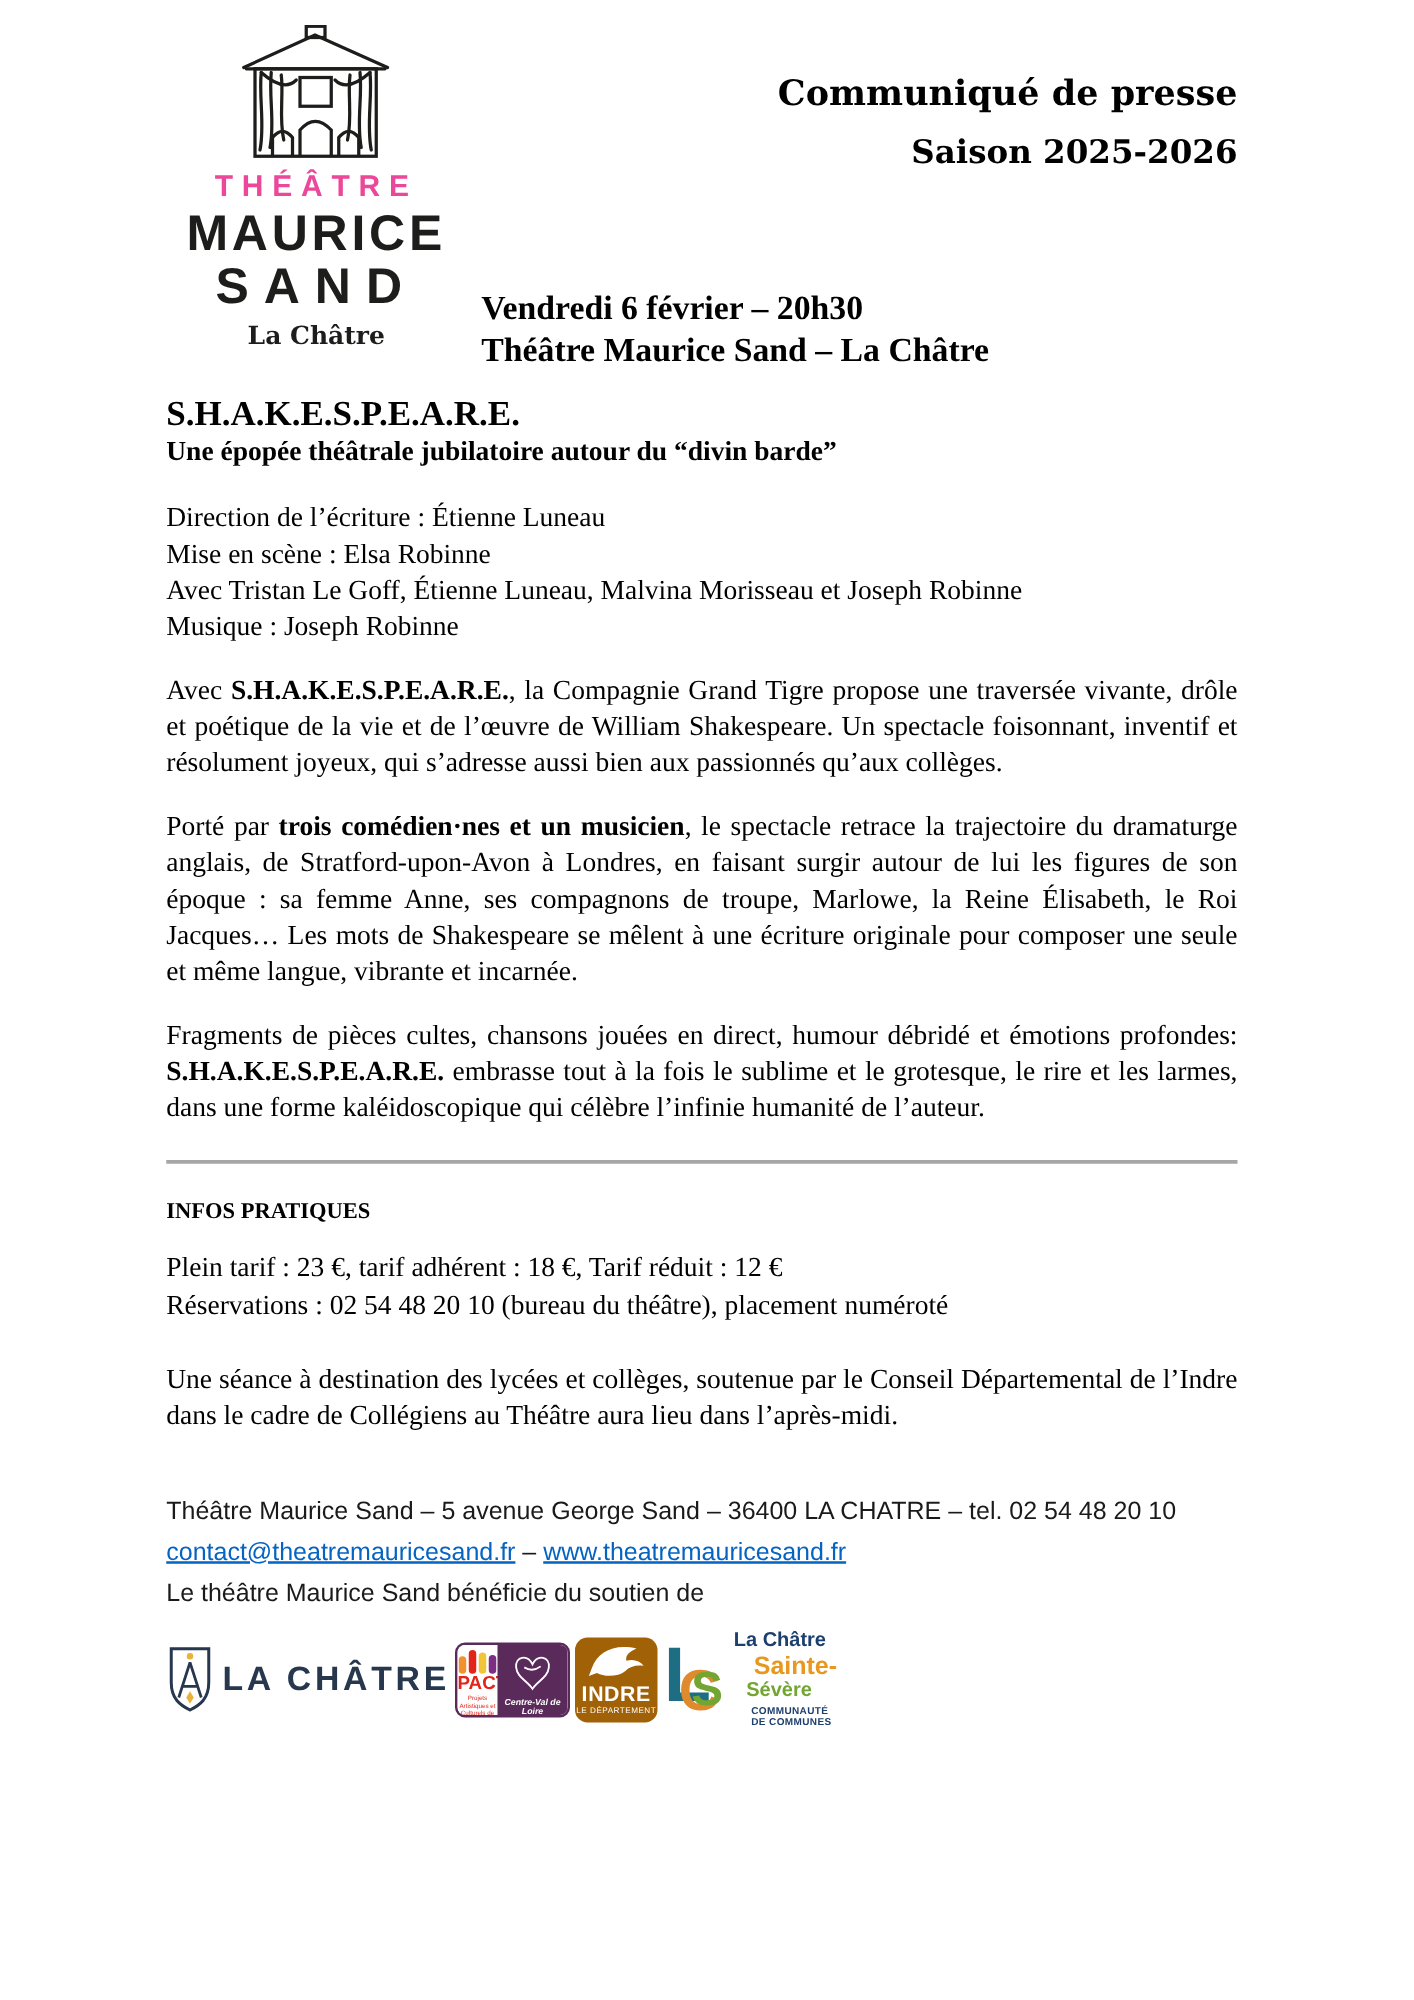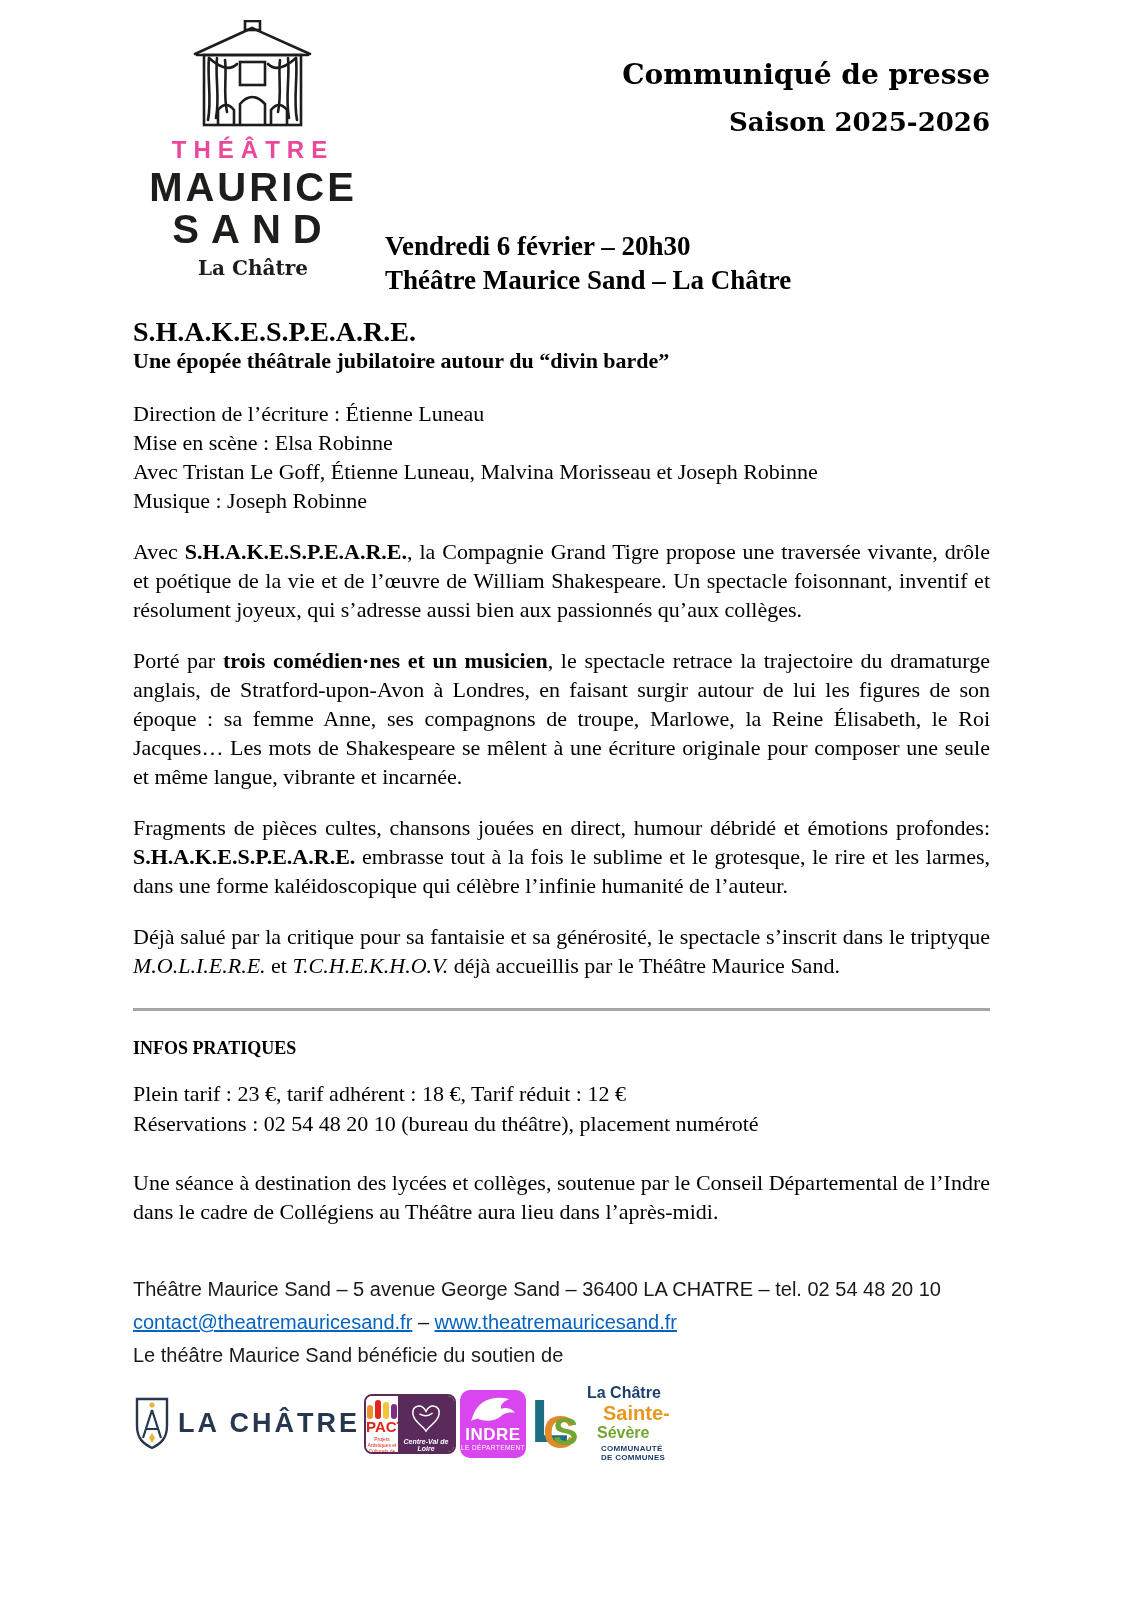--- a/index.html
+++ b/index.html
@@ -57,21 +57,21 @@
   .pact-bars i { display:block; width:6px; border-radius:3px; }
   .pact-b1 { height:14px; background:#F0922E; }
   .pact-b2 { height:19px; background:#E1251B; }
   .pact-b3 { height:17px; background:#F2C438; }
   .pact-b4 { height:15px; background:#7B2E83; }
   .pact-name { font-family:"Liberation Sans",sans-serif; font-weight:bold; font-size:15px; color:#E1251B; line-height:15px; }
   .pact-sub { font-family:"Liberation Sans",sans-serif; font-size:5px; color:#E1251B; line-height:6px; margin-top:2px; }
   .region-half { width:56px; background:#5A2A5B; color:#fff; text-align:center; padding-top:4px; }
   .region-name { font-family:"Liberation Sans",sans-serif; font-style:italic; font-weight:bold; font-size:7px; margin-top:-2px; }
 
-  .p-indre { margin-left:4px; width:66px; height:68px; background:#d946ef; border-radius:10px;
+  .p-indre { margin-left:4px; width:66px; height:68px; background:#a16207; border-radius:10px;
              text-align:center; color:#fff; padding-top:2px; box-sizing:border-box; }
   .indre-name { font-family:"Liberation Sans",sans-serif; font-weight:bold; font-size:17px; line-height:17px; letter-spacing:0.5px; }
   .indre-sub { font-family:"Liberation Sans",sans-serif; font-size:6.5px; letter-spacing:0.4px; margin-top:1px; }
 
   .p-ccls { display:flex; align-items:center; margin-left:5px; }
   .ccls-mono { position:relative; width:52px; height:66px;
                font-family:"Liberation Sans",sans-serif; font-weight:bold; }
   .ccls-mono .mL { position:absolute; left:0; top:-6px; font-size:62px; color:#1D6E82; }
   .ccls-mono .mC { position:absolute; left:12px; top:14px; font-size:46px; color:#E08A2E; }
   .ccls-mono .mS { position:absolute; left:22px; top:20px; font-size:38px; color:#73A533; }
@@ -132,21 +132,20 @@
       <div>Avec Tristan Le Goff, Étienne Luneau, Malvina Morisseau et Joseph Robinne</div>
       <div>Musique : Joseph Robinne</div>
     </div>
 
     <p class="para"><span>Avec </span><strong>S.H.A.K.E.S.P.E.A.R.E.</strong><span>, la Compagnie Grand Tigre propose une traversée vivante, drôle et poétique de la vie et de l’œuvre de William Shakespeare. Un spectacle foisonnant, inventif et résolument joyeux, qui s’adresse aussi bien aux passionnés qu’aux collèges.</span></p>
 
     <p class="para"><span>Porté par </span><strong>trois comédien·nes et un musicien</strong><span>, le spectacle retrace la trajectoire du dramaturge anglais, de Stratford-upon-Avon à Londres, en faisant surgir autour de lui les figures de son époque : sa femme Anne, ses compagnons de troupe, Marlowe, la Reine Élisabeth, le Roi Jacques… Les mots de Shakespeare se mêlent à une écriture originale pour composer une seule et même langue, vibrante et incarnée.</span></p>
 
     <p class="para"><span>Fragments de pièces cultes, chansons jouées en direct, humour débridé et émotions profondes: </span><strong>S.H.A.K.E.S.P.E.A.R.E.</strong><span> embrasse tout à la fois le sublime et le grotesque, le rire et les larmes, dans une forme kaléidoscopique qui célèbre l’infinie humanité de l’auteur.</span></p>
 
-    <p class="para"><span>Déjà salué par la critique pour sa fantaisie et sa générosité, le spectacle s’inscrit dans le triptyque </span><em>M.O.L.I.E.R.E.</em><span> et </span><em>T.C.H.E.K.H.O.V.</em><span> déjà accueillis par le Théâtre Maurice Sand.</span></p>
 
     <hr class="divider">
 
     <div class="infos-heading">INFOS PRATIQUES</div>
     <div class="infos-lines">
       <div>Plein tarif : 23 €, tarif adhérent : 18 €, Tarif réduit : 12 €</div>
       <div>Réservations : 02 54 48 20 10 (bureau du théâtre), placement numéroté</div>
     </div>
     <p class="infos-note">Une séance à destination des lycées et collèges, soutenue par le Conseil Départemental de l’Indre dans le cadre de Collégiens au Théâtre aura lieu dans l’après-midi.</p>
 

